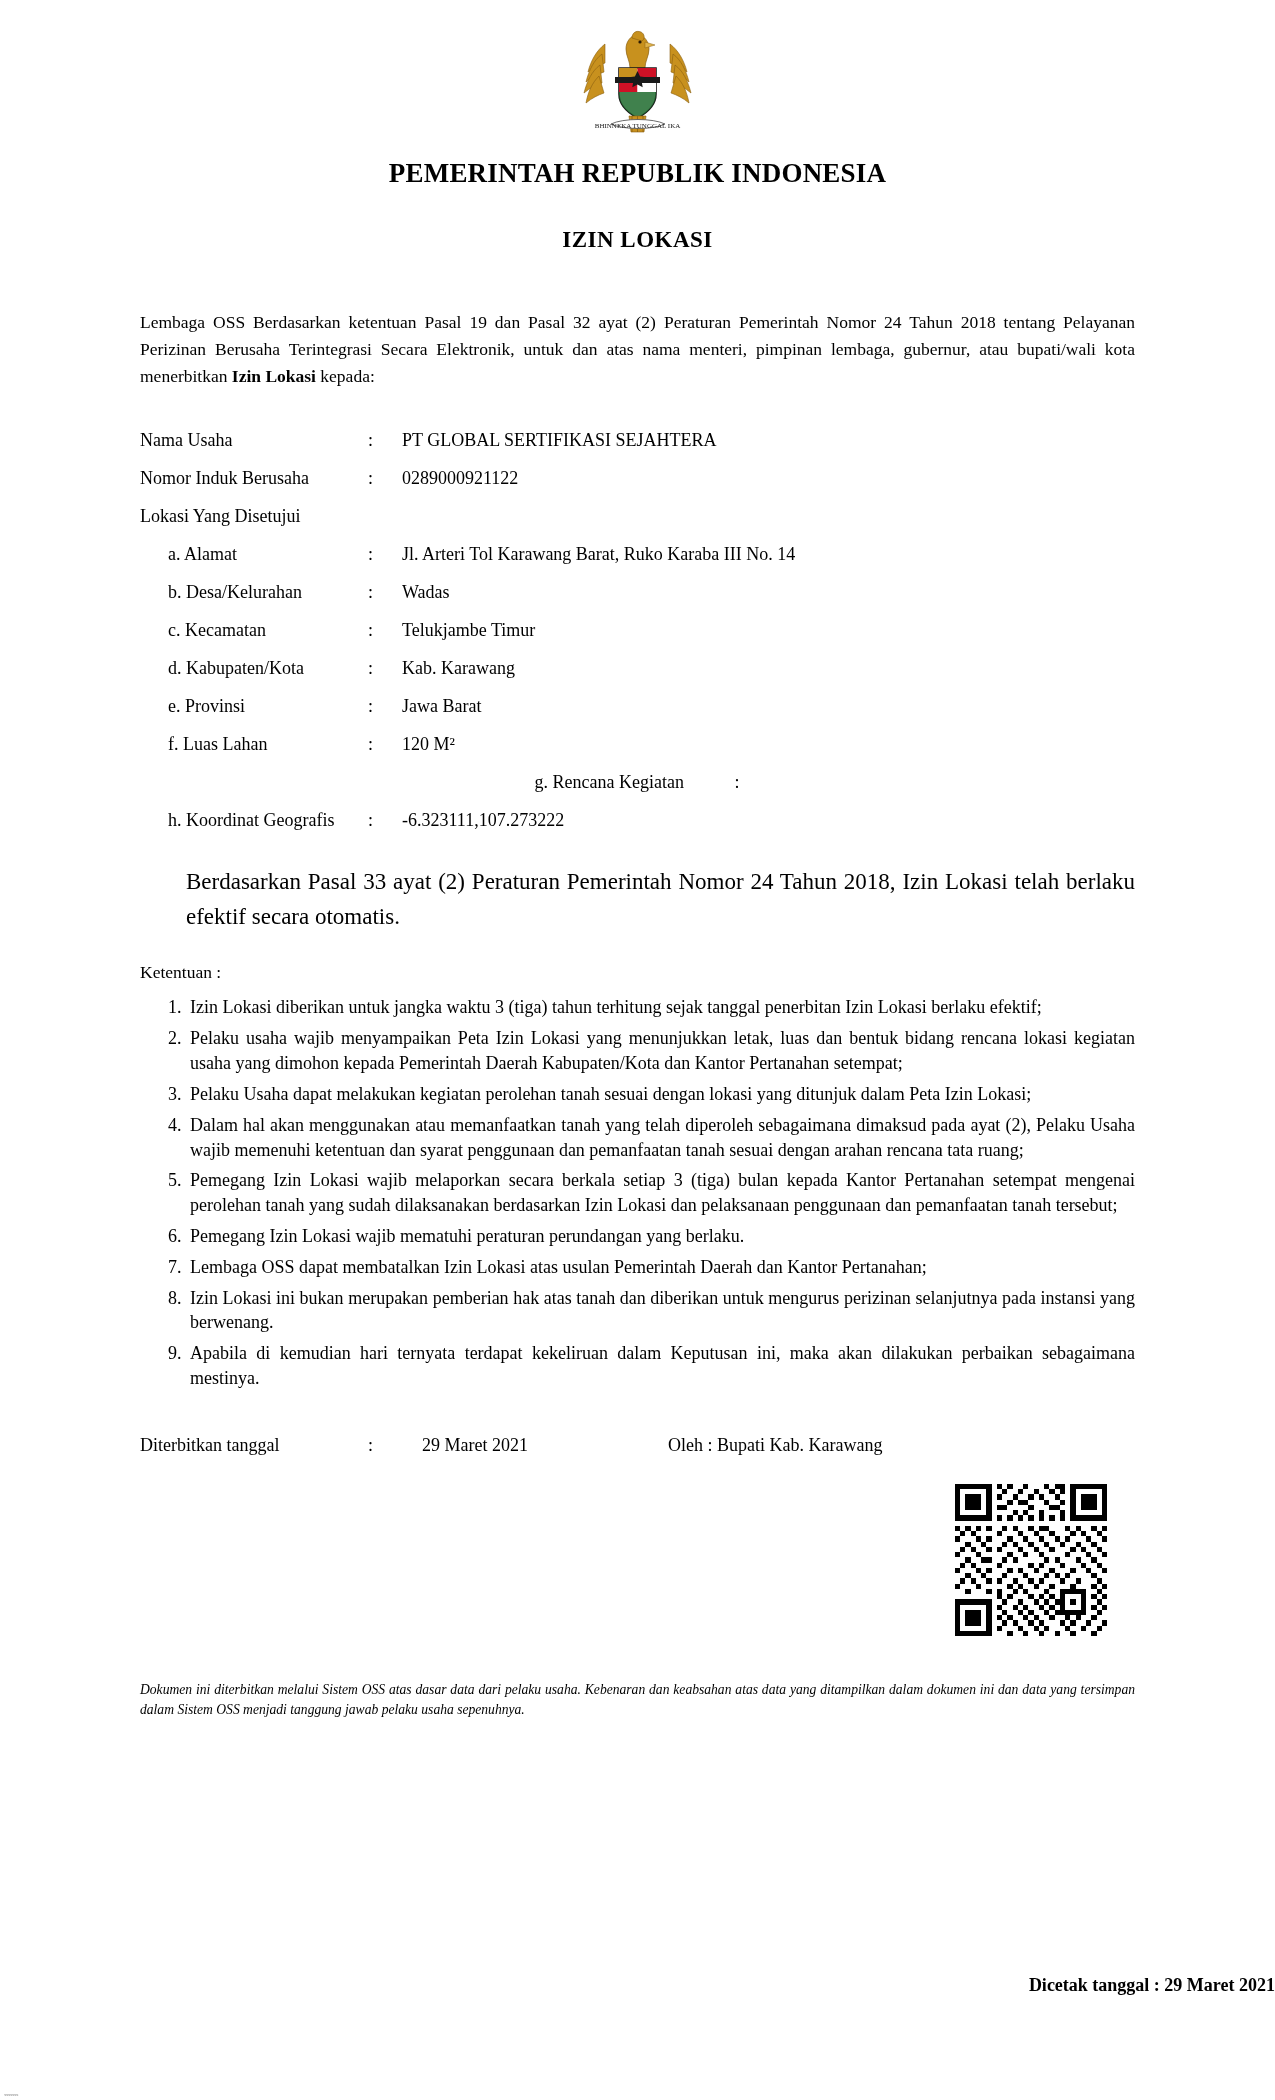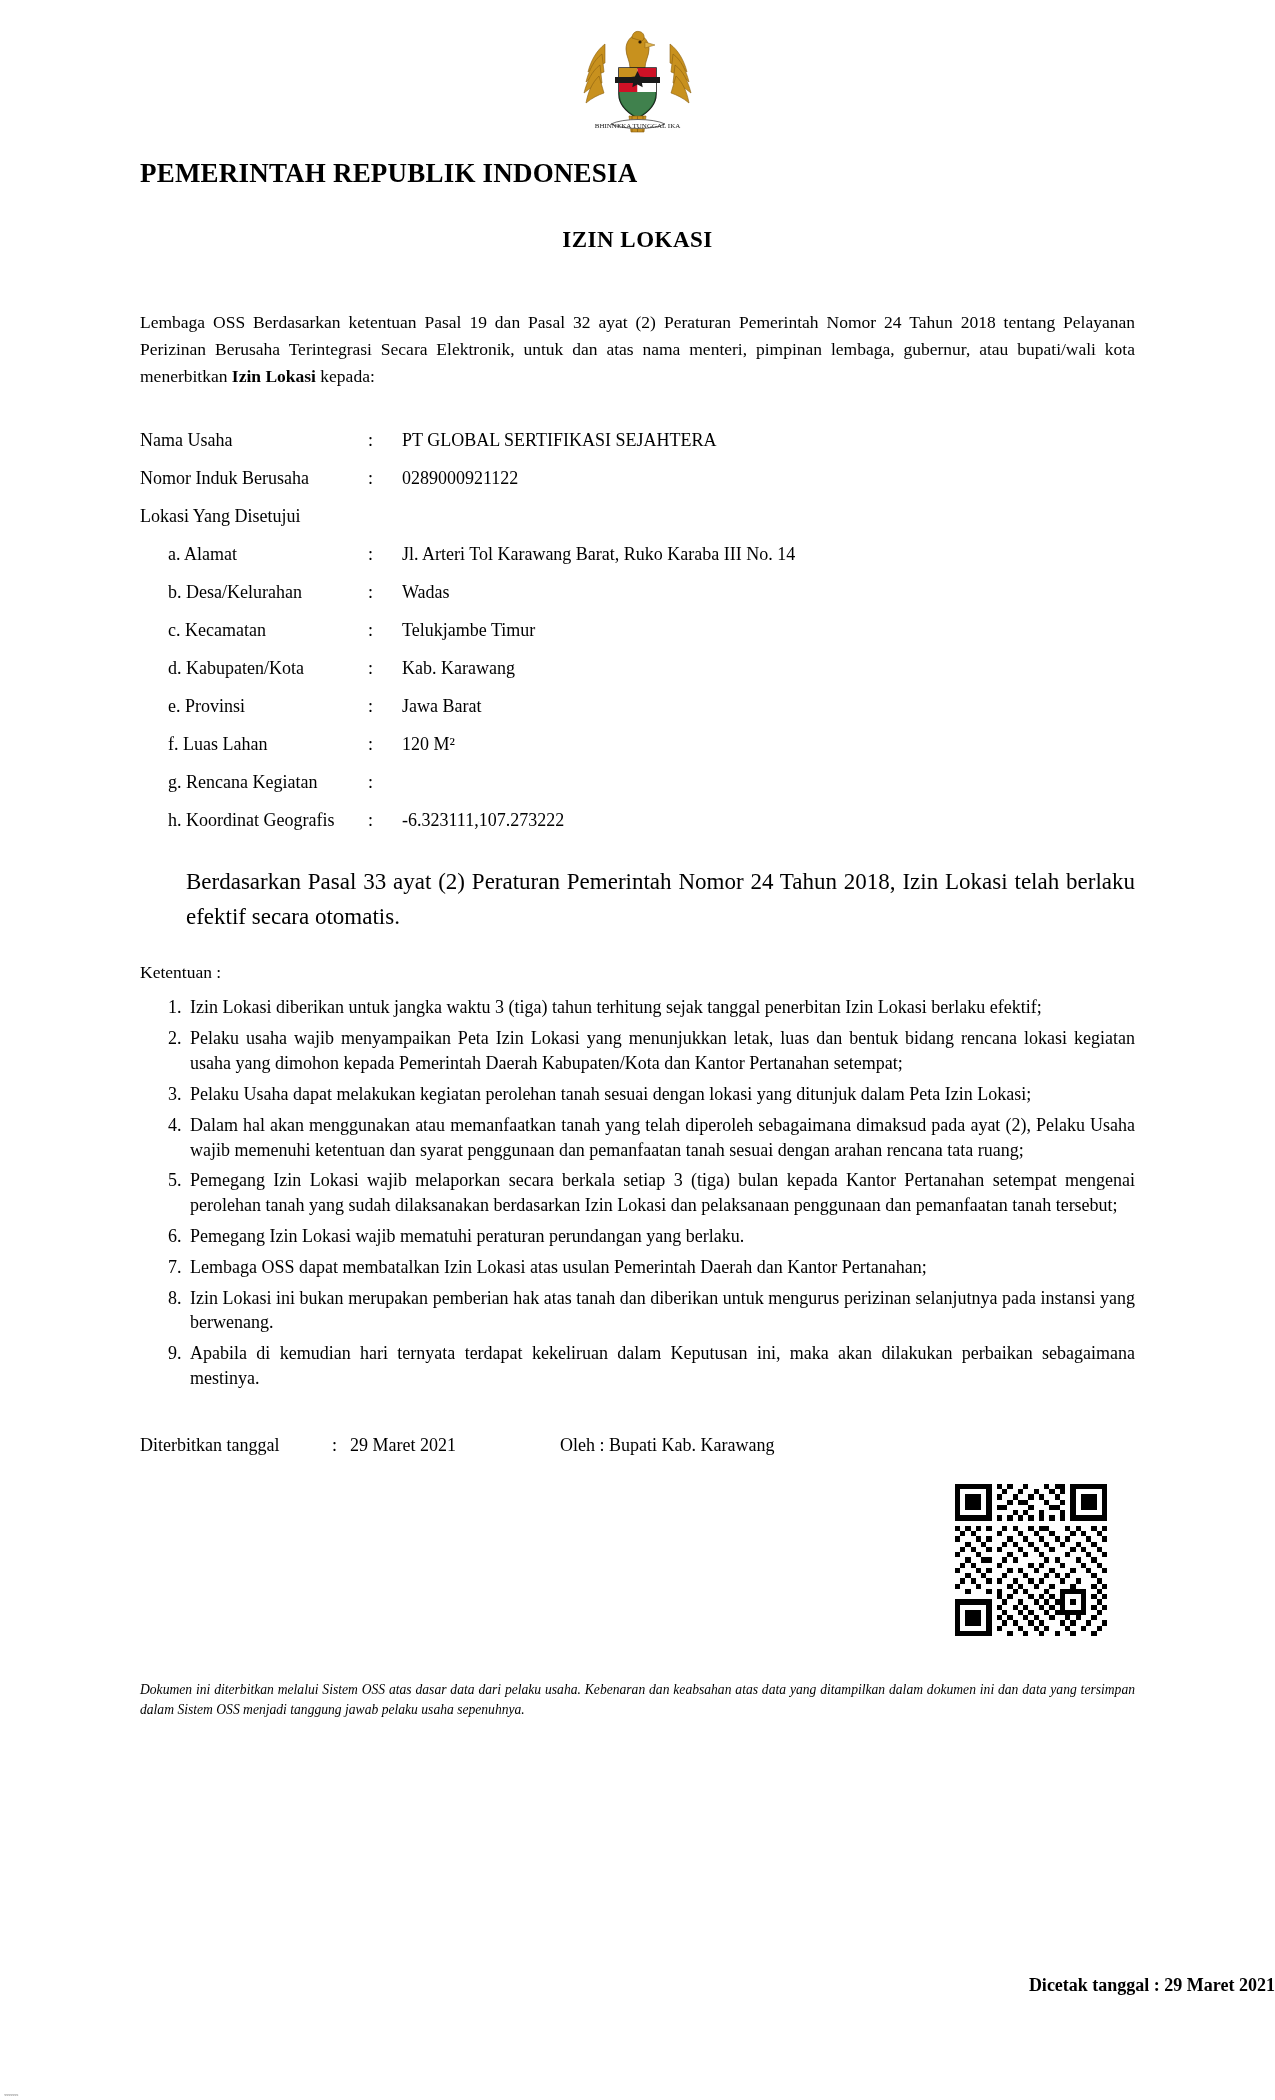--- a/index.html
+++ b/index.html
@@ -30,21 +30,21 @@
     justify-content: center;
   }
   .emblem {
     width: 125px;
     height: 118px;
     position: relative;
   }
 
   
   .title-main {
-    text-align: left;
+    text-align: center;
     font-weight: bold;
     font-size: 27px;
     letter-spacing: 0.2px;
     margin-top: 12px;
   }
   .title-sub {
     text-align: center;
     font-weight: bold;
     font-size: 23px;
     letter-spacing: 0.5px;
@@ -63,20 +63,21 @@
 
   
   .fields {
     margin-top: 40px;
   }
   .field-row {
     display: flex;
     align-items: baseline;
     font-size: 18px;
     margin-bottom: 17px;
+    justify-content: center;
   }
   .field-row.sub { }
   .field-label {
     width: 228px;
     flex: 0 0 228px;
     font-size: 18px;
   }
   .field-label.indent {
     padding-left: 28px;
     width: 200px;
@@ -116,20 +117,21 @@
     text-align: justify;
     padding-left: 4px;
   }
 
   
   .issue-row {
     display: flex;
     align-items: baseline;
     margin-top: 44px;
     font-size: 18px;
+    gap: 36px;
   }
   .issue-label { width: 192px; flex: 0 0 192px; }
   .issue-colon { width: 18px; flex: 0 0 18px; }
   .issue-date { width: 210px; flex: 0 0 210px; }
   .issue-by { flex: 1 1 auto; }
 
   
   .qr-wrap {
     margin-top: 28px;
     display: flex;

